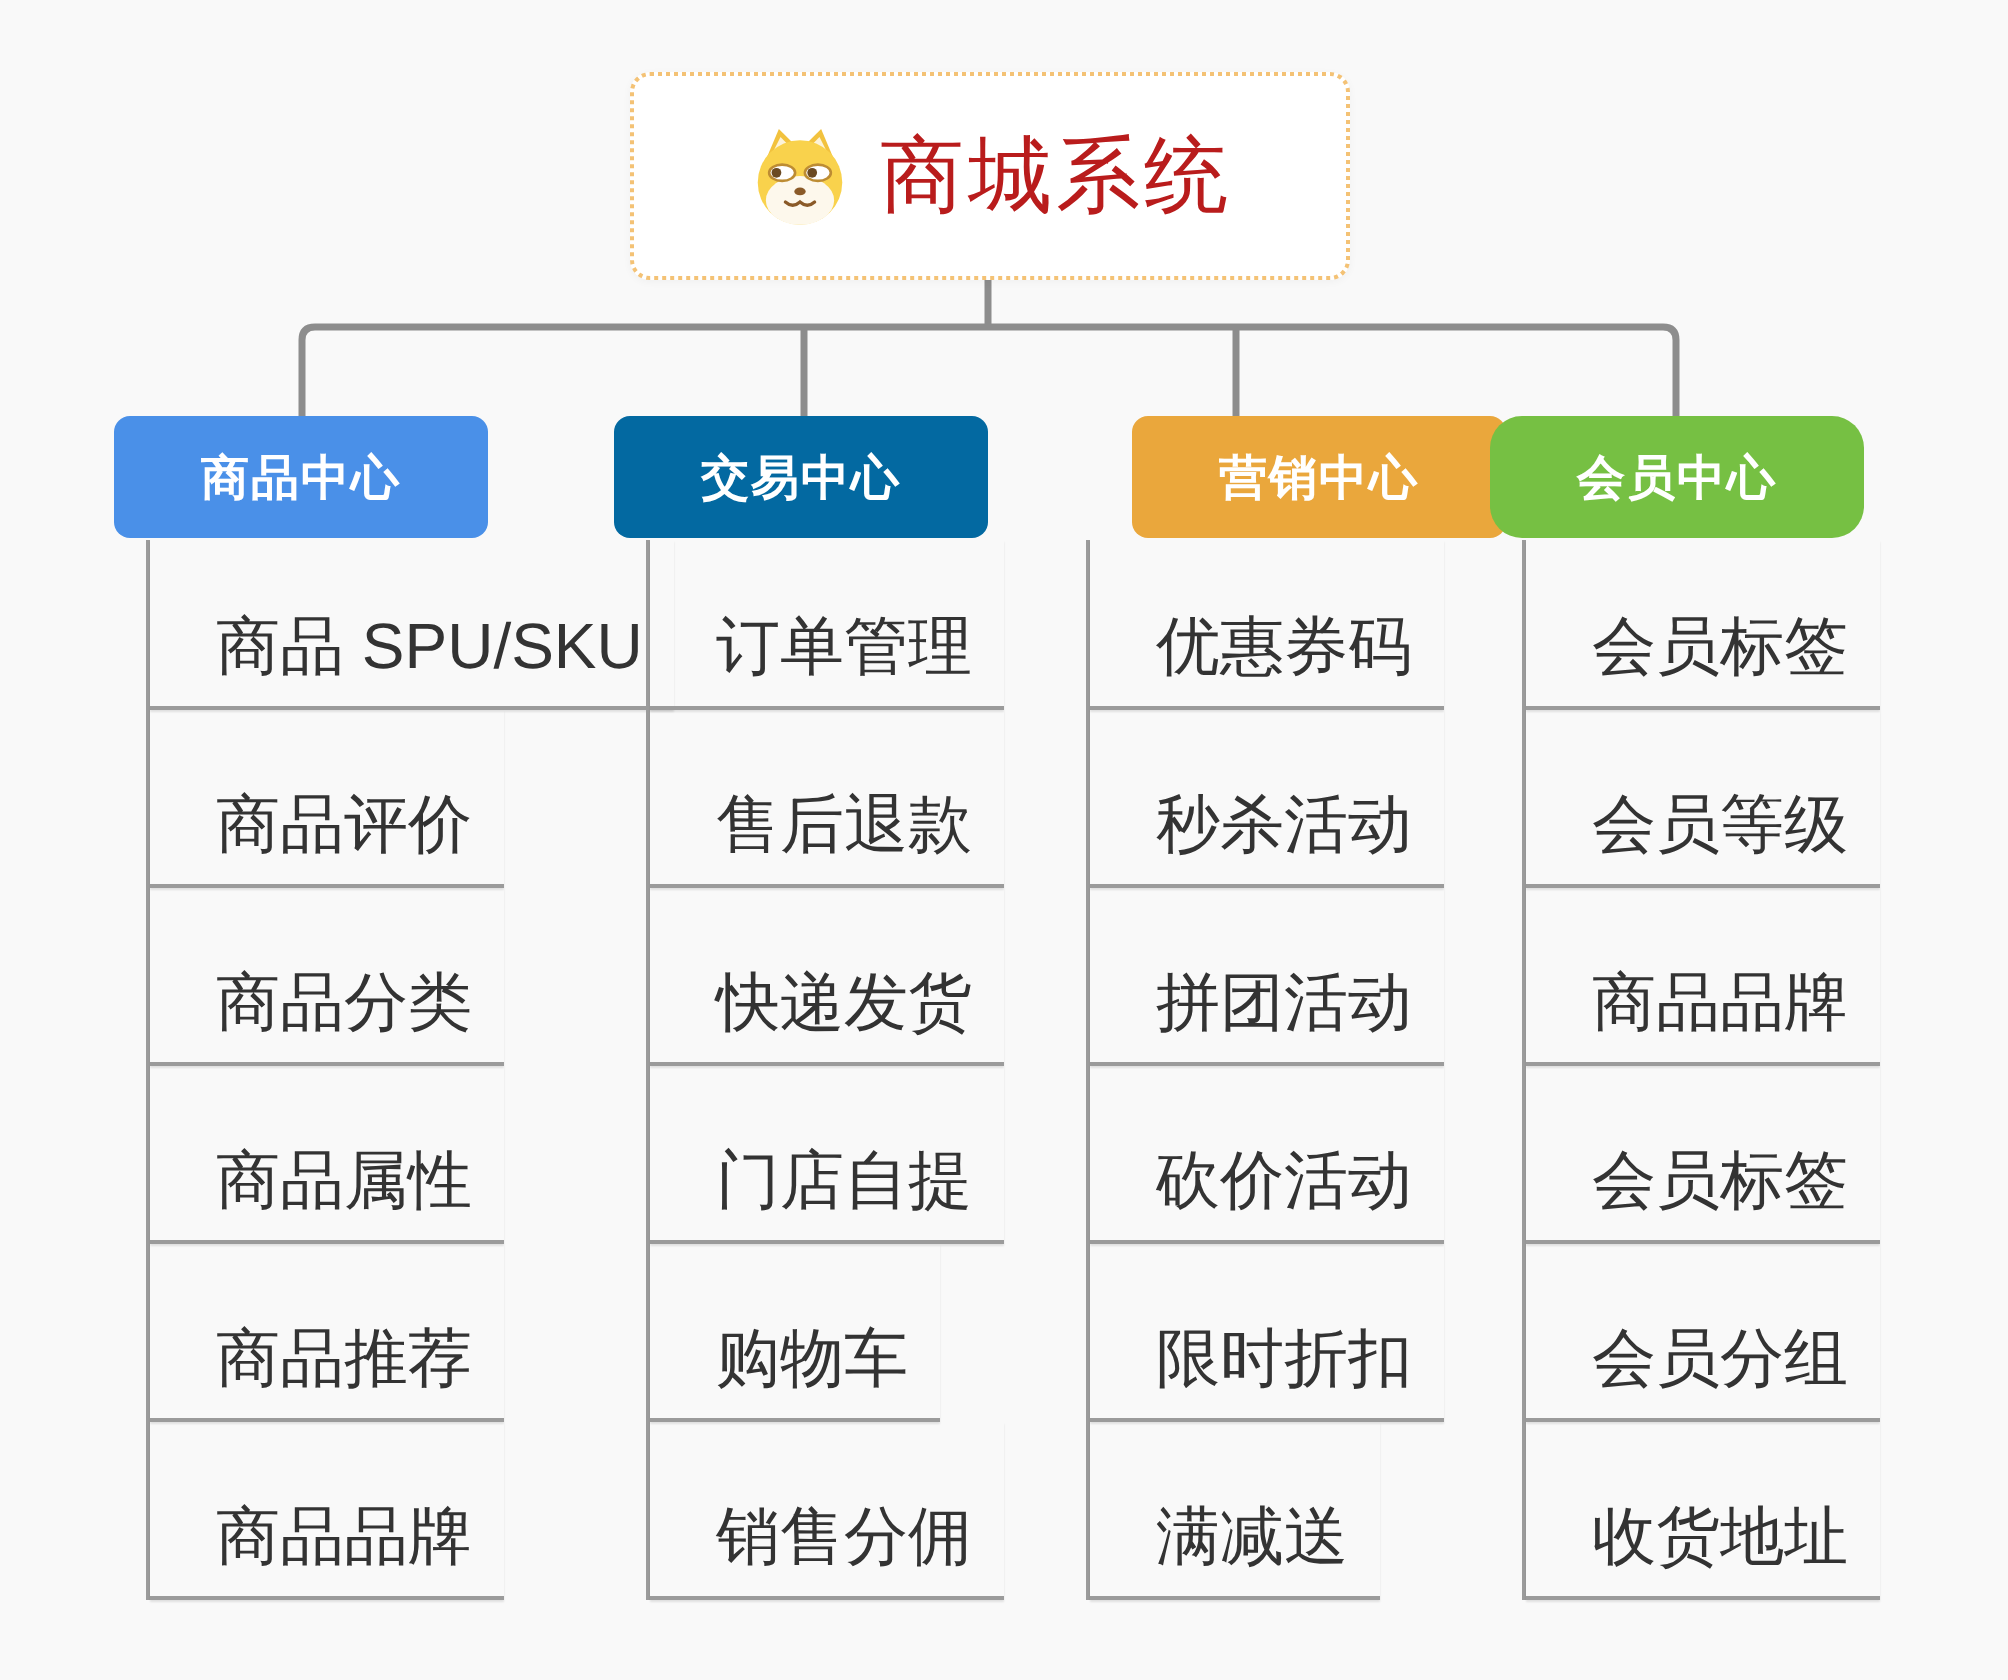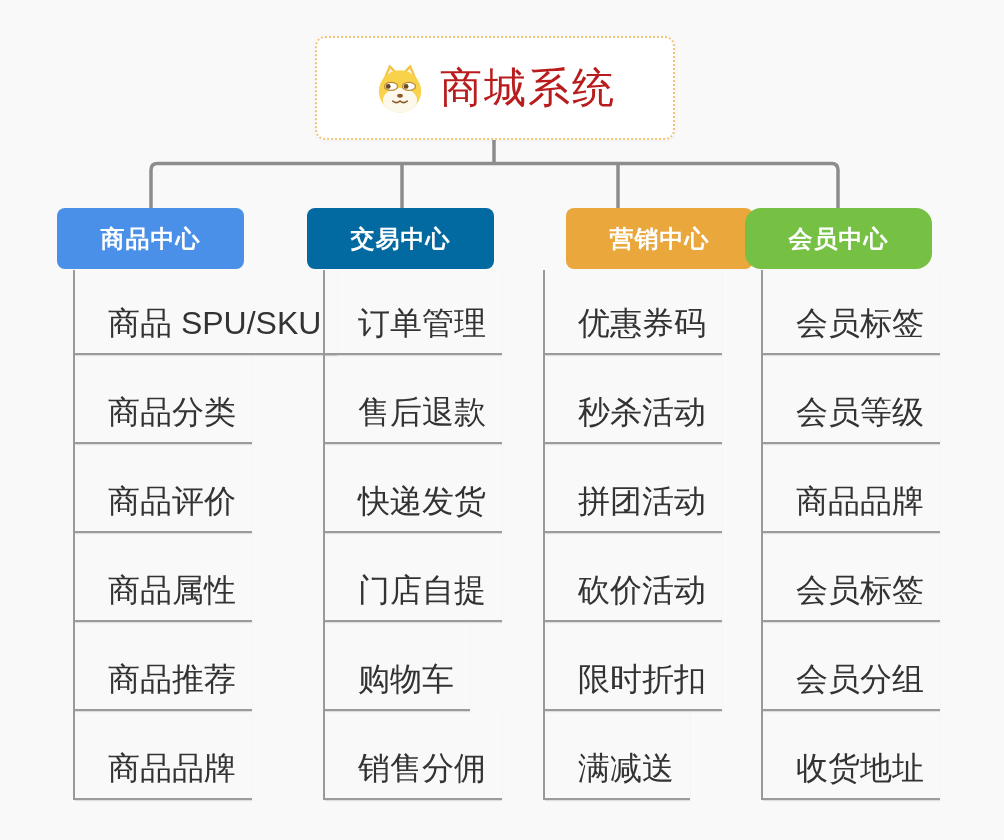--- a/index.html
+++ b/index.html
@@ -89,22 +89,22 @@
     </svg>
     <span class="root-title">商城系统</span>
   </div>
 
   <div class="branch-col" style="left:57px">
     <div class="branch-box" style="background: rgb(74, 144, 232);">
       <span class="branch-label">商品中心</span>
     </div>
     <ul class="branch-items">
       <li class="branch-item">商品 SPU/SKU</li>
+      <li class="branch-item">商品评价</li>
       <li class="branch-item">商品分类</li>
-      <li class="branch-item">商品评价</li>
       <li class="branch-item">商品属性</li>
       <li class="branch-item">商品推荐</li>
       <li class="branch-item">商品品牌</li>
     </ul>
   </div>
 
   <div class="branch-col" style="left:307px">
     <div class="branch-box" style="background: #0369a1;">
       <span class="branch-label">交易中心</span>
     </div>

